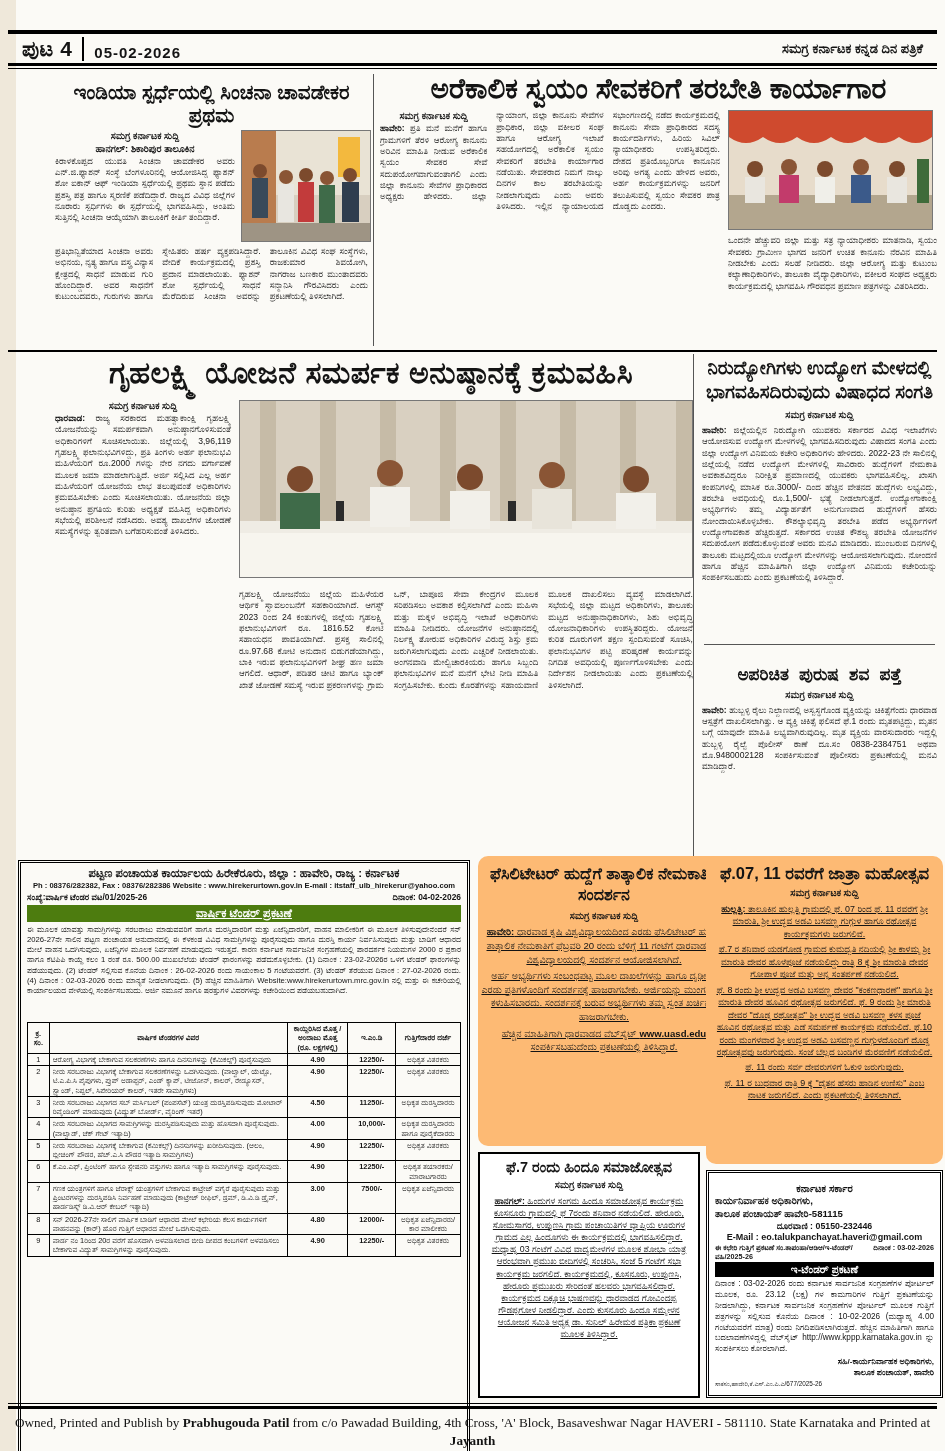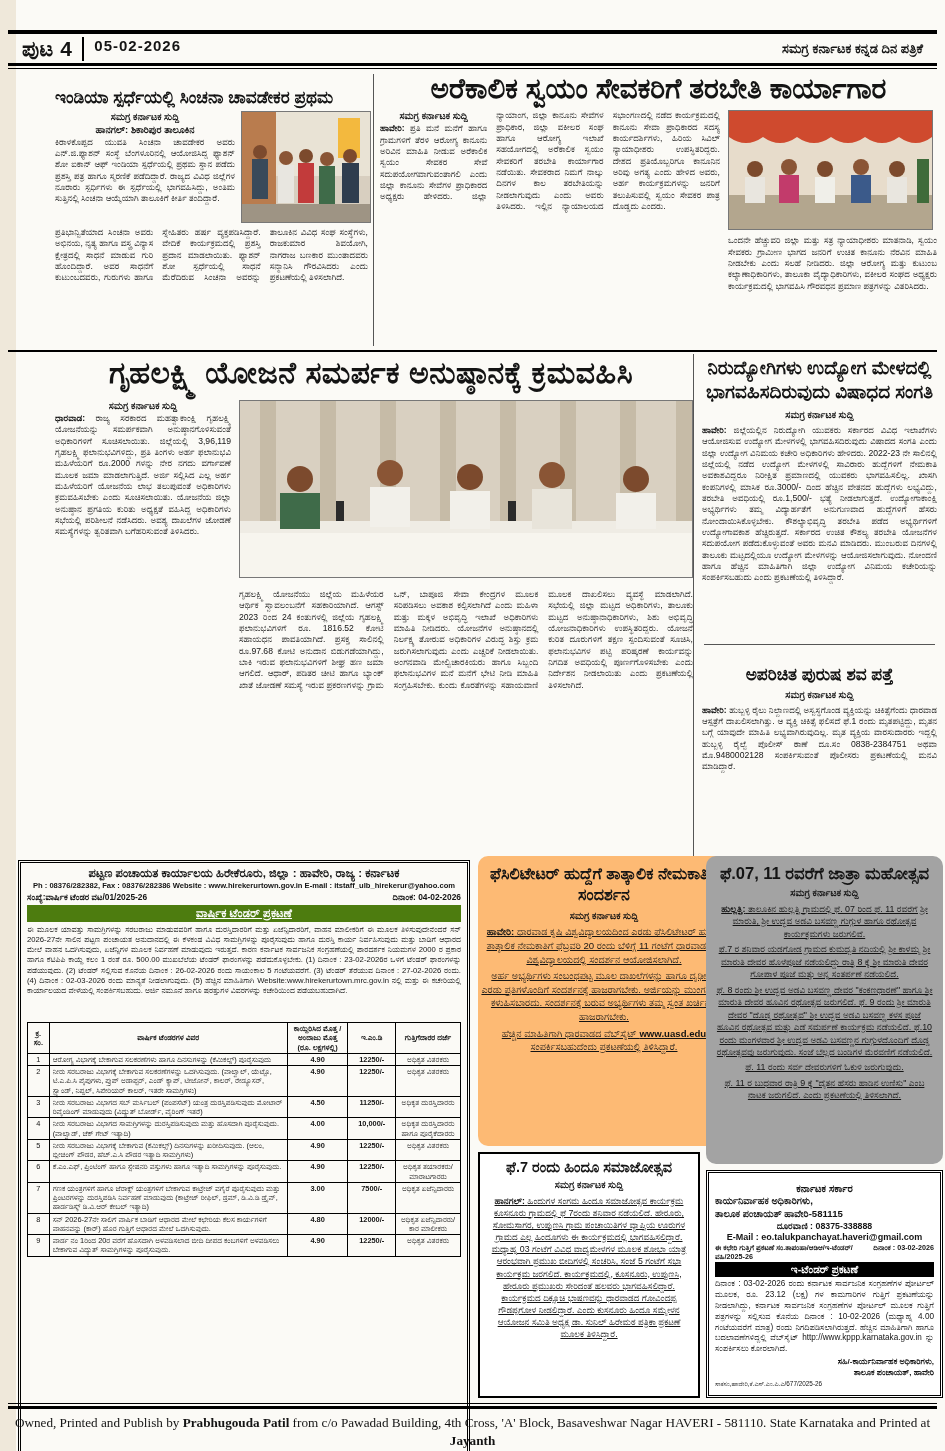--- a/index.html
+++ b/index.html
@@ -4,37 +4,37 @@
 <style>
   html,body{margin:0;padding:0;background:#e8e4da;}
   .page{position:relative;width:945px;height:1451px;background:#fbfaf6;margin:0 auto;
         font-family:"Liberation Sans","DejaVu Sans",sans-serif;color:#141414;overflow:hidden;}
   .edge-strip{position:absolute;left:0;top:0;width:16px;height:1451px;background:#efe8da;}
   
   .masthead{position:absolute;left:8px;right:8px;top:30px;height:36px;border-top:4px solid #000;
             border-bottom:3px solid #000;display:flex;align-items:center;justify-content:space-between;
             padding:0 14px;box-sizing:border-box;}
   .masthead:after{content:"";position:absolute;left:0;right:0;bottom:-6px;height:1px;background:#000;}
-  .mh-left{display:flex;align-items:flex-start;gap:10px;}
+  .mh-left{display:flex;align-items:flex-end;gap:10px;}
   .mh-page{font-size:21px;font-weight:bold;letter-spacing:.5px;}
   .mh-sep{width:2px;height:24px;background:#000;}
   .mh-date{font-size:15px;font-weight:bold;letter-spacing:1px;}
   .mh-tag{font-size:13px;font-weight:bold;}
   
   .byline{font-weight:bold;font-size:9.5px;text-align:center;line-height:1.35;}
   .dl{font-weight:bold;}
   .body-sm{font-size:8.6px;line-height:1.32;text-align:justify;}
   .vdiv{width:1px;background:#555;}
   .hrule{position:absolute;left:8px;right:8px;top:350px;height:2px;background:#000;}
   
   .top-row{position:absolute;left:55px;right:8px;top:74px;height:272px;display:flex;overflow:hidden;}
   .art-fashion{width:318px;flex:none;padding-right:5px;box-sizing:border-box;}
   .fashion-hl{border:2px solid #000;border-radius:16px;padding:3px 4px;text-align:center;
               font-size:25px;font-weight:bold;letter-spacing:1px;}
-  .fashion-sub{font-size:17px;font-weight:bold;text-align:left;margin:14px 0 3px;}
+  .fashion-sub{font-size:20px;font-weight:bold;text-align:center;margin:7px 0 3px;}
   .fashion-row{display:flex;gap:6px;}
   .fashion-colA{width:180px;flex:none;}
   .photo-frame{border:1px solid #777;background:#ddd;flex:none;}
   .fashion-3col{margin-top:4px;columns:3;column-gap:9px;height:92px;overflow:hidden;}
   .art-training{flex:1;padding-left:6px;box-sizing:border-box;}
   .training-hl{font-size:28px;font-weight:bold;text-align:center;margin:0 0 7px;line-height:1.05;}
   .training-content{display:flex;gap:8px;}
   .training-3col{width:340px;flex:none;columns:3;column-gap:9px;height:232px;overflow:hidden;}
   .training-right{flex:1;display:flex;flex-direction:column;gap:5px;overflow:hidden;}
   
@@ -42,21 +42,21 @@
   .mid-left{width:638px;flex:none;padding-right:6px;box-sizing:border-box;}
   .gruha-hl{font-size:30px;font-weight:bold;text-align:center;margin:2px 0 9px;letter-spacing:.5px;}
   .mid-content{display:flex;gap:8px;}
   .gruha-colA{width:176px;flex:none;}
   .gruha-main{flex:1;}
   .gruha-3col{margin-top:7px;columns:3;column-gap:10px;height:256px;overflow:hidden;}
   .right-articles{flex:1;border-left:1px solid #555;padding-left:8px;overflow:hidden;}
   .unemp-hl{font-size:18.5px;font-weight:bold;text-align:center;line-height:1.3;margin:2px 0 5px;}
   .unemp-body{height:212px;overflow:hidden;margin-top:3px;}
   .mini-div{height:1px;background:#555;margin:7px 2px;}
-  .corpse-hl{font-size:17px;font-weight:bold;text-align:center;margin:20px 0 4px;}
+  .corpse-hl{font-size:17px;font-weight:bold;text-align:center;margin:20px 0 4px;font-family:Liberation Mono, monospace;}
   .corpse-body{height:118px;overflow:hidden;margin-top:3px;}
   
   .tender{position:absolute;left:18px;top:860px;width:452px;height:646px;border:3px double #000;
           box-sizing:border-box;padding:4px 6px;display:flex;flex-direction:column;overflow:hidden;}
   .t-org{text-align:center;font-weight:bold;font-size:11.5px;}
   .t-contact{text-align:center;font-weight:bold;font-size:7.6px;margin-top:1px;}
   .t-refrow{display:flex;justify-content:space-between;font-size:8.4px;font-weight:bold;margin:2px 0;}
   .t-bar{background:#4d7c0f;color:#fff;text-align:center;font-weight:bold;font-size:11.5px;padding:2px 0;}
   .t-bar span{text-decoration:underline;}
   .t-intro{font-size:7.7px;line-height:1.32;text-align:justify;margin:3px 0;height:94px;overflow:hidden;}
@@ -75,21 +75,21 @@
   .fac-hl{font-size:16px;font-weight:bold;text-align:center;line-height:1.3;margin:0 0 4px;}
   .box-body{font-size:9.6px;line-height:1.42;text-align:center;}
   .box-body p{margin:3px 0;text-decoration:underline;}
   .site{font-weight:bold;}
   
   .hindu{position:absolute;left:478px;top:1152px;width:222px;height:246px;border:2px solid #000;
          background:#fff;box-sizing:border-box;padding:5px 8px;overflow:hidden;}
   .hindu-hl{font-size:14.5px;font-weight:bold;text-align:center;margin:0 0 3px;}
   .hindu .box-body{font-size:8.8px;line-height:1.38;}
   
-  .jatra{position:absolute;left:706px;top:856px;width:237px;height:308px;background:#a3a3a3;
+  .jatra{position:absolute;left:706px;top:856px;width:237px;height:308px;background:#fdba74;
          border-radius:10px;box-sizing:border-box;padding:8px 10px;overflow:hidden;}
   .jatra-hl{font-size:16.5px;font-weight:bold;text-align:center;margin:0 0 4px;}
   .jatra .box-body{font-size:8.9px;line-height:1.4;}
   
   .etender{position:absolute;left:706px;top:1170px;width:237px;height:228px;border:3px double #000;
            background:#fff;box-sizing:border-box;padding:10px 6px;overflow:hidden;}
   .et-gov{text-align:center;font-weight:bold;font-size:10px;}
   .et-line{font-weight:bold;font-size:9.6px;line-height:1.35;}
   .et-phone{text-align:center;font-size:8.8px;font-weight:bold;}
   .et-email{text-align:center;font-size:9px;font-weight:bold;}
@@ -376,21 +376,21 @@
       <p>ಫೆ. 8 ರಂದು ಶ್ರೀ ಉದ್ಭವ ಅಡವಿ ಬಸವಣ್ಣ ದೇವರ "ಕಂಕಣಧಾರಣೆ" ಹಾಗೂ ಶ್ರೀ ಮಾರುತಿ ದೇವರ ಹೂವಿನ ರಥೋತ್ಸವ ಜರುಗಲಿದೆ. ಫೆ. 9 ರಂದು ಶ್ರೀ ಮಾರುತಿ ದೇವರ "ದೊಡ್ಡ ರಥೋತ್ಸವ" ಶ್ರೀ ಉದ್ಭವ ಅಡವಿ ಬಸವಣ್ಣ ಕಳಸ ಪೂಜೆ ಹೂವಿನ ರಥೋತ್ಸವ ಮತ್ತು ಎಡೆ ಸಮರ್ಪಣೆ ಕಾರ್ಯಕ್ರಮ ನಡೆಯಲಿದೆ. ಫೆ.10 ರಂದು ಮಂಗಳವಾರ ಶ್ರೀ ಉದ್ಭವ ಅಡವಿ ಬಸವಣ್ಣನ ಗುಗ್ಗುಳದೊಂದಿಗೆ ದೊಡ್ಡ ರಥೋತ್ಸವವು ಜರುಗುವುದು. ಸಂಜೆ ಬೆಲ್ಲದ ಬಂಡಿಗಳ ಮೆರವಣಿಗೆ ನಡೆಯಲಿದೆ.</p>
       <p>ಫೆ. 11 ರಂದು ಸರ್ವ ದೇವರುಗಳಿಗೆ ಓಕುಳಿ ಜರುಗುವುದು.</p>
       <p>ಫೆ. 11 ರ ಬುಧವಾರ ರಾತ್ರಿ 9 ಕ್ಕೆ "ದೈತನ ಹೆಸರು ಹಾಡಿನ ಉಣಿಸು" ಎಂಬ ನಾಟಕ ಜರುಗಲಿದೆ. ಎಂದು ಪ್ರಕಟಣೆಯಲ್ಲಿ ತಿಳಿಸಲಾಗಿದೆ.</p>
     </div>
   </section>
 
   <section class="etender">
     <div class="et-gov">ಕರ್ನಾಟಕ ಸರ್ಕಾರ</div>
     <div class="et-line">ಕಾರ್ಯನಿರ್ವಾಹಕ ಅಧಿಕಾರಿಗಳು,</div>
     <div class="et-line">ತಾಲೂಕ ಪಂಚಾಯತ್ ಹಾವೇರಿ-581115</div>
-    <div class="et-phone">ದೂರವಾಣಿ : 08375-338888</div>
+    <div class="et-phone">ದೂರವಾಣಿ : 05150-232446</div>
     <div class="et-email">E-Mail : eo.talukpanchayat.haveri@gmail.com</div>
     <div class="et-refrow">
       <span>ಈ ಕಛೇರಿ ಗುತ್ತಿಗೆ ಪ್ರಕಟಣೆ ಸಂ.ತಾಪಂಹಾ/ಆಡಿಆ/ಇ-ಟೆಂಡರ್/ವಹಿ/2025-26</span>
       <span style="white-space:nowrap;">ದಿನಾಂಕ : 03-02-2026</span>
     </div>
     <div class="et-bar">ಇ-ಟೆಂಡರ್ ಪ್ರಕಟಣೆ</div>
     <div class="et-body">ದಿನಾಂಕ : 03-02-2026 ರಂದು ಕರ್ನಾಟಕ ಸಾರ್ವಜನಿಕ ಸಂಗ್ರಹಣೆಗಳ ಪೋರ್ಟಲ್ ಮೂಲಕ, ರೂ. 23.12 (ಲಕ್ಷ) ಗಳ ಕಾಮಗಾರಿಗಳ ಗುತ್ತಿಗೆ ಪ್ರಕಟಣೆಯನ್ನು ನೀಡಲಾಗಿದ್ದು, ಕರ್ನಾಟಕ ಸಾರ್ವಜನಿಕ ಸಂಗ್ರಹಣೆಗಳ ಪೋರ್ಟಲ್ ಮೂಲಕ ಗುತ್ತಿಗೆ ಪತ್ರಗಳನ್ನು ಸಲ್ಲಿಸುವ ಕೊನೆಯ ದಿನಾಂಕ : 10-02-2026 (ಮಧ್ಯಾಹ್ನ 4.00 ಗಂಟೆಯವರೆಗೆ ಮಾತ್ರ) ರಂದು ನಿಗದಿಪಡಿಸಲಾಗಿರುತ್ತದೆ. ಹೆಚ್ಚಿನ ಮಾಹಿತಿಗಾಗಿ ಹಾಗೂ ಬದಲಾವಣೆಗಳಿದ್ದಲ್ಲಿ ವೆಬ್‌ಸೈಟ್ http://www.kppp.karnataka.gov.in ನ್ನು ಸಂಪರ್ಕಿಸಲು ಕೋರಲಾಗಿದೆ.</div>
     <div class="et-sign">
       <span>ಸಹಿ/-ಕಾರ್ಯನಿರ್ವಾಹಕ ಅಧಿಕಾರಿಗಳು,</span><br><span>ತಾಲೂಕ ಪಂಚಾಯತ್, ಹಾವೇರಿ</span>
     </div>

